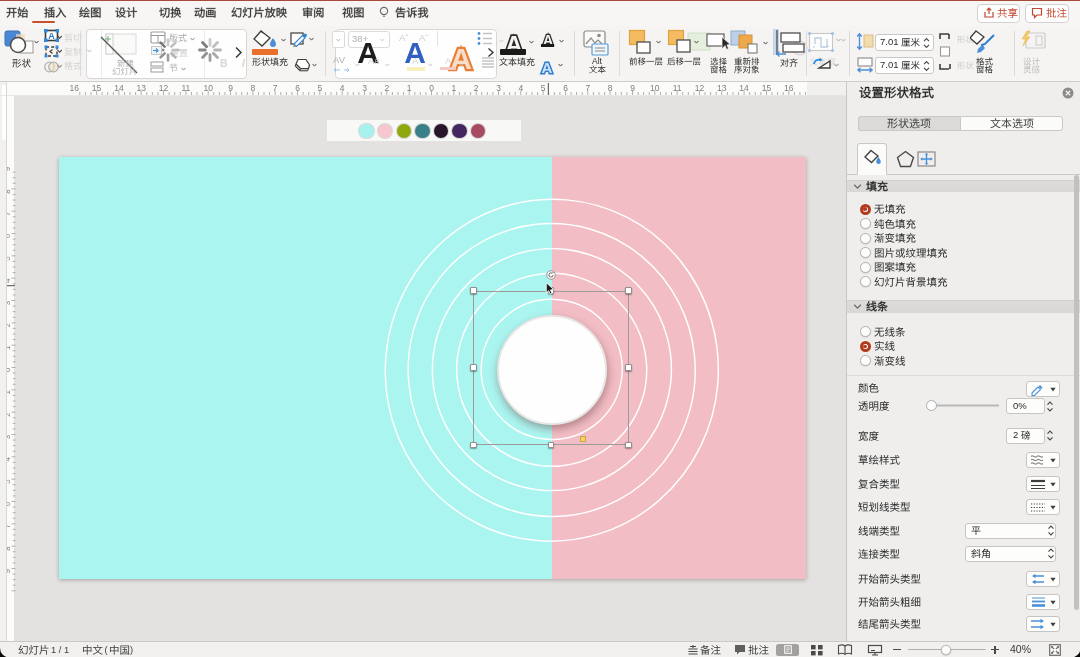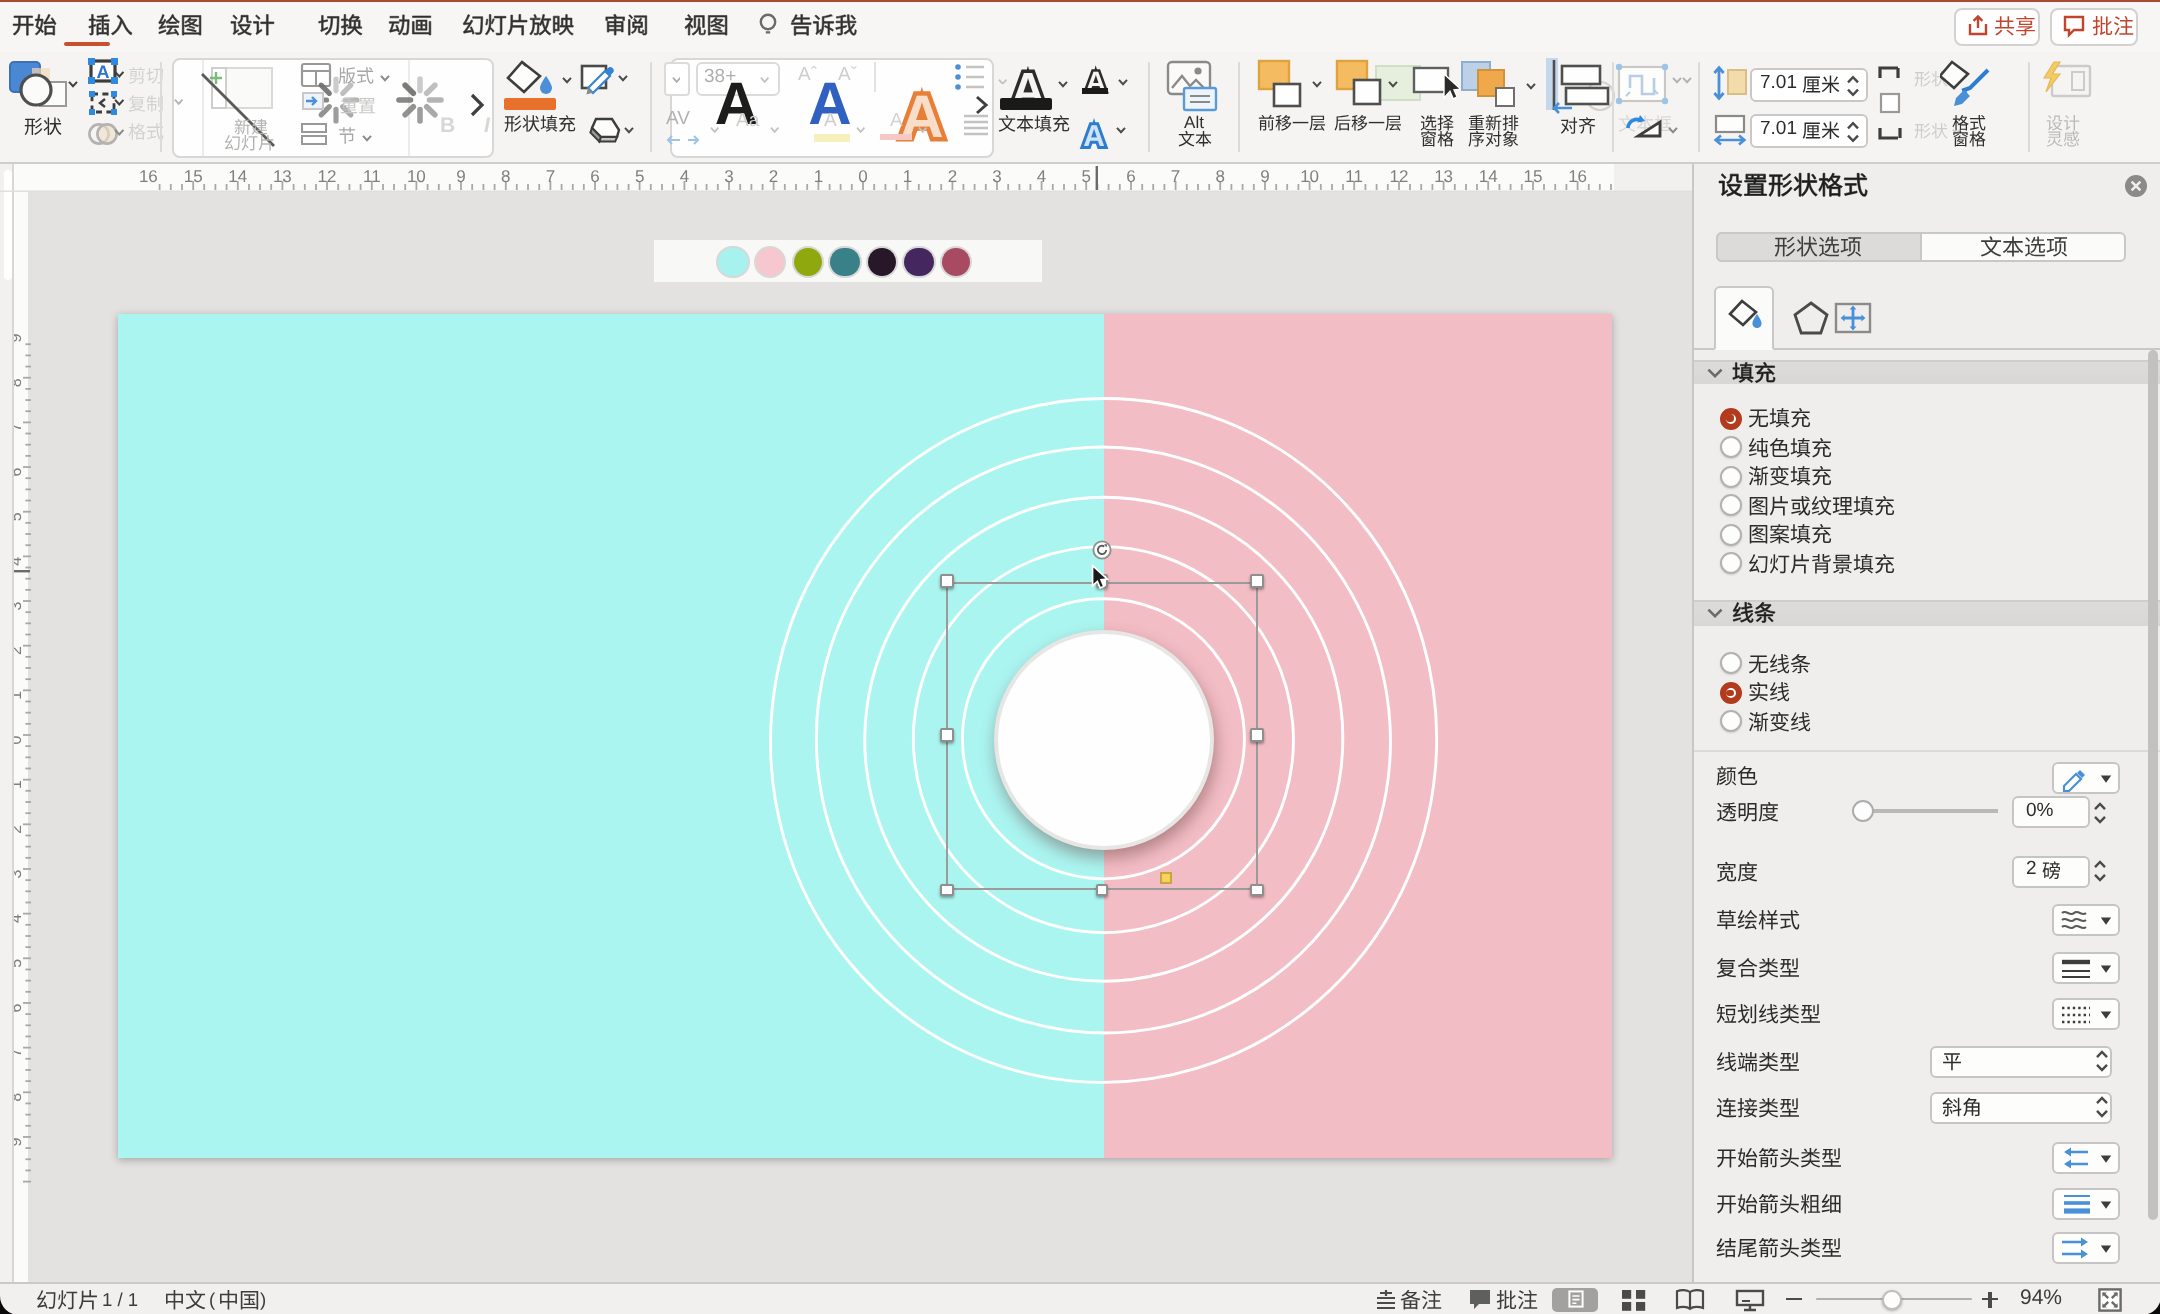--- a/index.html
+++ b/index.html
@@ -1402,21 +1402,21 @@
 <svg style="position:absolute;left:867px;top:644px" width="16" height="12" viewBox="0 0 16 12">
     <rect x="1.5" y="1.5" width="13" height="7" fill="none" stroke="#4a4a49" stroke-width="1.2"></rect>
     <path d="M8 8.5V11M5 11h6" stroke="#4a4a49" stroke-width="1.2"></path>
     <path d="M4 6.5h4" stroke="#4a4a49" stroke-width="1"></path>
   </svg>
 <div style="position:absolute;left:893.0px;top:648.7px;width:8.0px;height:1.6px;background:#4a4a49"></div>
 <div style="position:absolute;left:908.0px;top:648.7px;width:78.0px;height:1.8px;background:#b0afae;border-radius:1px"></div>
 <div style="position:absolute;left:941px;top:644.5px;width:10px;height:10px;border-radius:50%;background:#fdfdfd;border:1px solid #bfbebd;box-shadow:0 0.5px 1.5px rgba(0,0,0,0.3);box-sizing:border-box"></div>
 <div style="position:absolute;left:991.0px;top:648.7px;width:8.0px;height:1.6px;background:#4a4a49"></div>
 <div style="position:absolute;left:994.2px;top:645.5px;width:1.6px;height:8.0px;background:#4a4a49"></div>
-<div style="position:absolute;left:1010.0px;top:641.6px;font:10.5px &quot;Liberation Sans&quot;,sans-serif;color:#3a3a39;white-space:nowrap;line-height:15.8px">94%</div>
+<div style="position:absolute;left:1010.0px;top:641.6px;font:10.5px &quot;Liberation Sans&quot;,sans-serif;color:#3a3a39;white-space:nowrap;line-height:15.8px">40%</div>
 <svg style="position:absolute;left:1049px;top:643.5px" width="12" height="12" viewBox="0 0 12 12">
     <rect x="0.7" y="0.7" width="10.6" height="10.6" fill="#fdfdfc" stroke="#6b6b6a" stroke-width="1.2"></rect>
     <path d="M2.5 2.5l2.6 2.6M9.5 2.5L6.9 5.1M2.5 9.5l2.6-2.6M9.5 9.5L6.9 6.9" stroke="#6b6b6a" stroke-width="1.2"></path>
     <path d="M2.2 2.2h2.2L2.2 4.4zM9.8 2.2v2.2L7.6 2.2zM2.2 9.8V7.6l2.2 2.2zM9.8 9.8H7.6l2.2-2.2z" fill="#6b6b6a"></path>
   </svg>
 <svg style="position:absolute;left:0px;top:647.5px" width="9.5" height="9.5" viewBox="0 0 9.5 9.5">
     <path d="M0 0v9.5h9.5A9.5 9.5 0 0 1 0 0z" fill="#0a0a0a"></path>
   </svg>
 <svg style="position:absolute;left:1070.5px;top:647.5px" width="9.5" height="9.5" viewBox="0 0 9.5 9.5">
     <path d="M9.5 0v9.5H0A9.5 9.5 0 0 0 9.5 0z" fill="#0a0a0a"></path>

